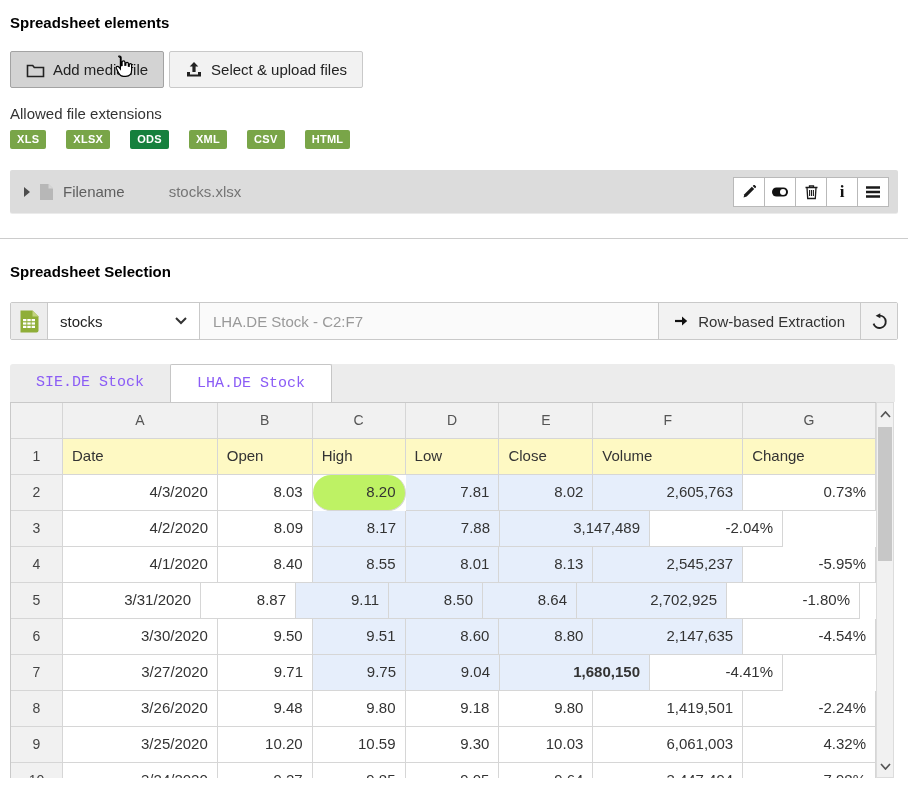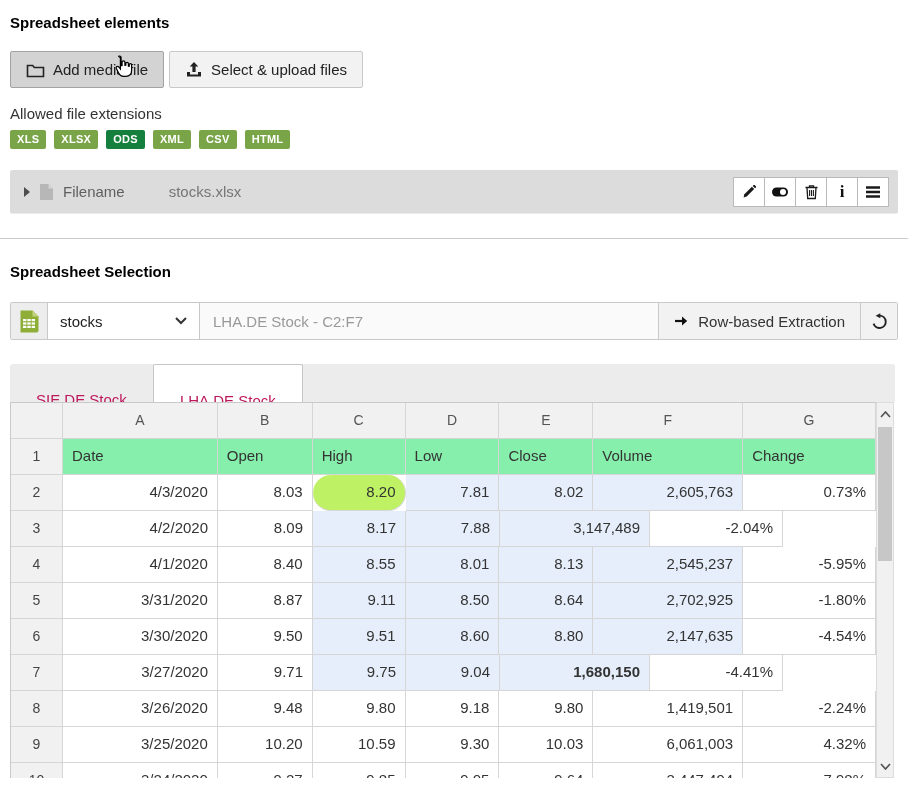--- a/index.html
+++ b/index.html
@@ -11,21 +11,21 @@
 
   
   .btn-row{position:relative;margin:19px 0 0 10px;display:flex;gap:5px;height:37px;}
   .btn{display:inline-flex;align-items:center;gap:8px;height:37px;padding:0 15px;
        font-family:inherit;font-size:15px;color:#222;border-radius:2px;cursor:pointer;}
   .btn-dark{background:#d3d3d3;border:1px solid #a3a3a3;}
   .btn-light{background:#f2f2f2;border:1px solid #c9c9c9;}
   .cursor-svg{position:absolute;left:102px;top:3px;pointer-events:none;}
 
   .allowed{margin:17px 0 0 10px;color:#333;line-height:18px;}
-  .badges{margin:7px 0 0 10px;display:flex;gap:8px;text-align:center;}
+  .badges{margin:7px 0 0 10px;display:flex;gap:20px;text-align:center;}
   .badge{display:inline-block;color:#fff;font-weight:700;font-size:11px;line-height:13px;
          padding:3px 7px;border-radius:2px;letter-spacing:.3px;}
 
   
   .filebar{margin:21px 10px 0 10px;height:43px;background:#dcdcdc;border-radius:2px;
            display:flex;align-items:center;box-shadow:0 1px 0 rgba(0,0,0,.08);}
   .caret-r{width:0;height:0;border-left:6px solid #4d4d4d;border-top:5px solid transparent;
            border-bottom:5px solid transparent;margin:0 9px 0 14px;}
   .file-label{font-weight:400;color:#5f5f5f;margin-left:9px;}
   .file-value{color:#757575;margin-left:44px;}
@@ -46,32 +46,32 @@
         border-right:1px solid #c9c9c9;color:#222;cursor:pointer;}
   .ginput{flex:1;padding:0 13px;background:#fafafa;color:#999;border-right:1px solid #c9c9c9;}
   .gbtn{padding:0 15px;gap:9px;background:#f2f2f2;border-right:1px solid #c9c9c9;
         color:#333;cursor:pointer;border-top:none;border-bottom:none;border-left:none;
         font-family:inherit;font-size:15px;}
   .greset{width:36px;justify-content:center;background:#f2f2f2;cursor:pointer;border:none;padding:0;}
 
   
   .tabs{margin:24px 10px 0 10px;width:885px;height:38px;background:#ececec;border-radius:3px 3px 0 0;
         display:flex;box-sizing:border-box;}
-  .tab{height:38px;line-height:38px;padding:17px 26px;color:#be185d;cursor:pointer;box-sizing:border-box;}
+  .tab{height:38px;line-height:38px;padding:0 26px;color:#8b5cf6;cursor:pointer;box-sizing:border-box;font-family:Liberation Mono, monospace;}
   .tab.active{background:#fff;border:1px solid #c6c6c6;border-bottom:none;border-radius:2px 2px 0 0;}
 
   
   .sheet-wrap{position:relative;margin:0 0 0 10px;width:884px;height:376px;overflow:hidden;}
   .grid{position:absolute;left:0;top:0;width:866px;border-top:1px solid #c9c9c9;border-left:1px solid #c9c9c9;box-sizing:border-box;}
   .g-row{display:flex;height:36px;}
   .g-cell{box-sizing:border-box;border-right:1px solid #d6d6d6;border-bottom:1px solid #d6d6d6;
           padding:0 9px;line-height:34px;overflow:hidden;white-space:nowrap;font-size:15px;}
   .g-h{background:#f1f1f1;color:#555;text-align:center;font-size:14px;}
   .g-n{background:#f1f1f1;color:#444;text-align:center;font-size:14px;}
-  .g-lbl{background:#86efac;color:#333;text-align:left;}
+  .g-lbl{background:#fef9c3;color:#333;text-align:left;}
   .g-d{background:#fff;color:#333;text-align:right;}
 
   
   .vscroll{position:absolute;right:0;top:0;width:18px;height:376px;background:#f1f1f1;
            border:1px solid #dcdcdc;box-sizing:border-box;}
   .varrow{position:absolute;left:0;width:16px;height:18px;display:flex;align-items:center;justify-content:center;cursor:pointer;}
   .varrow.up{top:2px;} .varrow.down{bottom:2px;}
   .vthumb{position:absolute;left:1px;right:1px;top:24px;height:134px;background:#c7c7c7;cursor:grab;}
 </style>
 </head>
@@ -263,21 +263,21 @@
           <div class="g-cell g-d" style="width: 155px;">4/1/2020</div>
           <div class="g-cell g-d" style="width: 95px;">8.40</div>
           <div class="g-cell g-d" style="width: 93px; background: rgb(230, 238, 251);">8.55</div>
           <div class="g-cell g-d" style="width: 94px; background: rgb(230, 238, 251);">8.01</div>
           <div class="g-cell g-d" style="width: 94px; background: rgb(230, 238, 251);">8.13</div>
           <div class="g-cell g-d" style="width: 150px; background: rgb(230, 238, 251);">2,545,237</div>
           <div class="g-cell g-d" style="width: 133px;">-5.95%</div>
         </div>
         <div class="g-row">
           <div class="g-cell g-n" style="width: 52px;">5</div>
-          <div class="g-cell g-d" style="width: 155px;">3/31/2020</div>
+          <div class="g-cell g-d" style="width: 138px;">3/31/2020</div>
           <div class="g-cell g-d" style="width: 95px;">8.87</div>
           <div class="g-cell g-d" style="width: 93px; background: rgb(230, 238, 251);">9.11</div>
           <div class="g-cell g-d" style="width: 94px; background: rgb(230, 238, 251);">8.50</div>
           <div class="g-cell g-d" style="width: 94px; background: rgb(230, 238, 251);">8.64</div>
           <div class="g-cell g-d" style="width: 150px; background: rgb(230, 238, 251);">2,702,925</div>
           <div class="g-cell g-d" style="width: 133px;">-1.80%</div>
         </div>
         <div class="g-row">
           <div class="g-cell g-n" style="width: 52px;">6</div>
           <div class="g-cell g-d" style="width: 155px;">3/30/2020</div>

